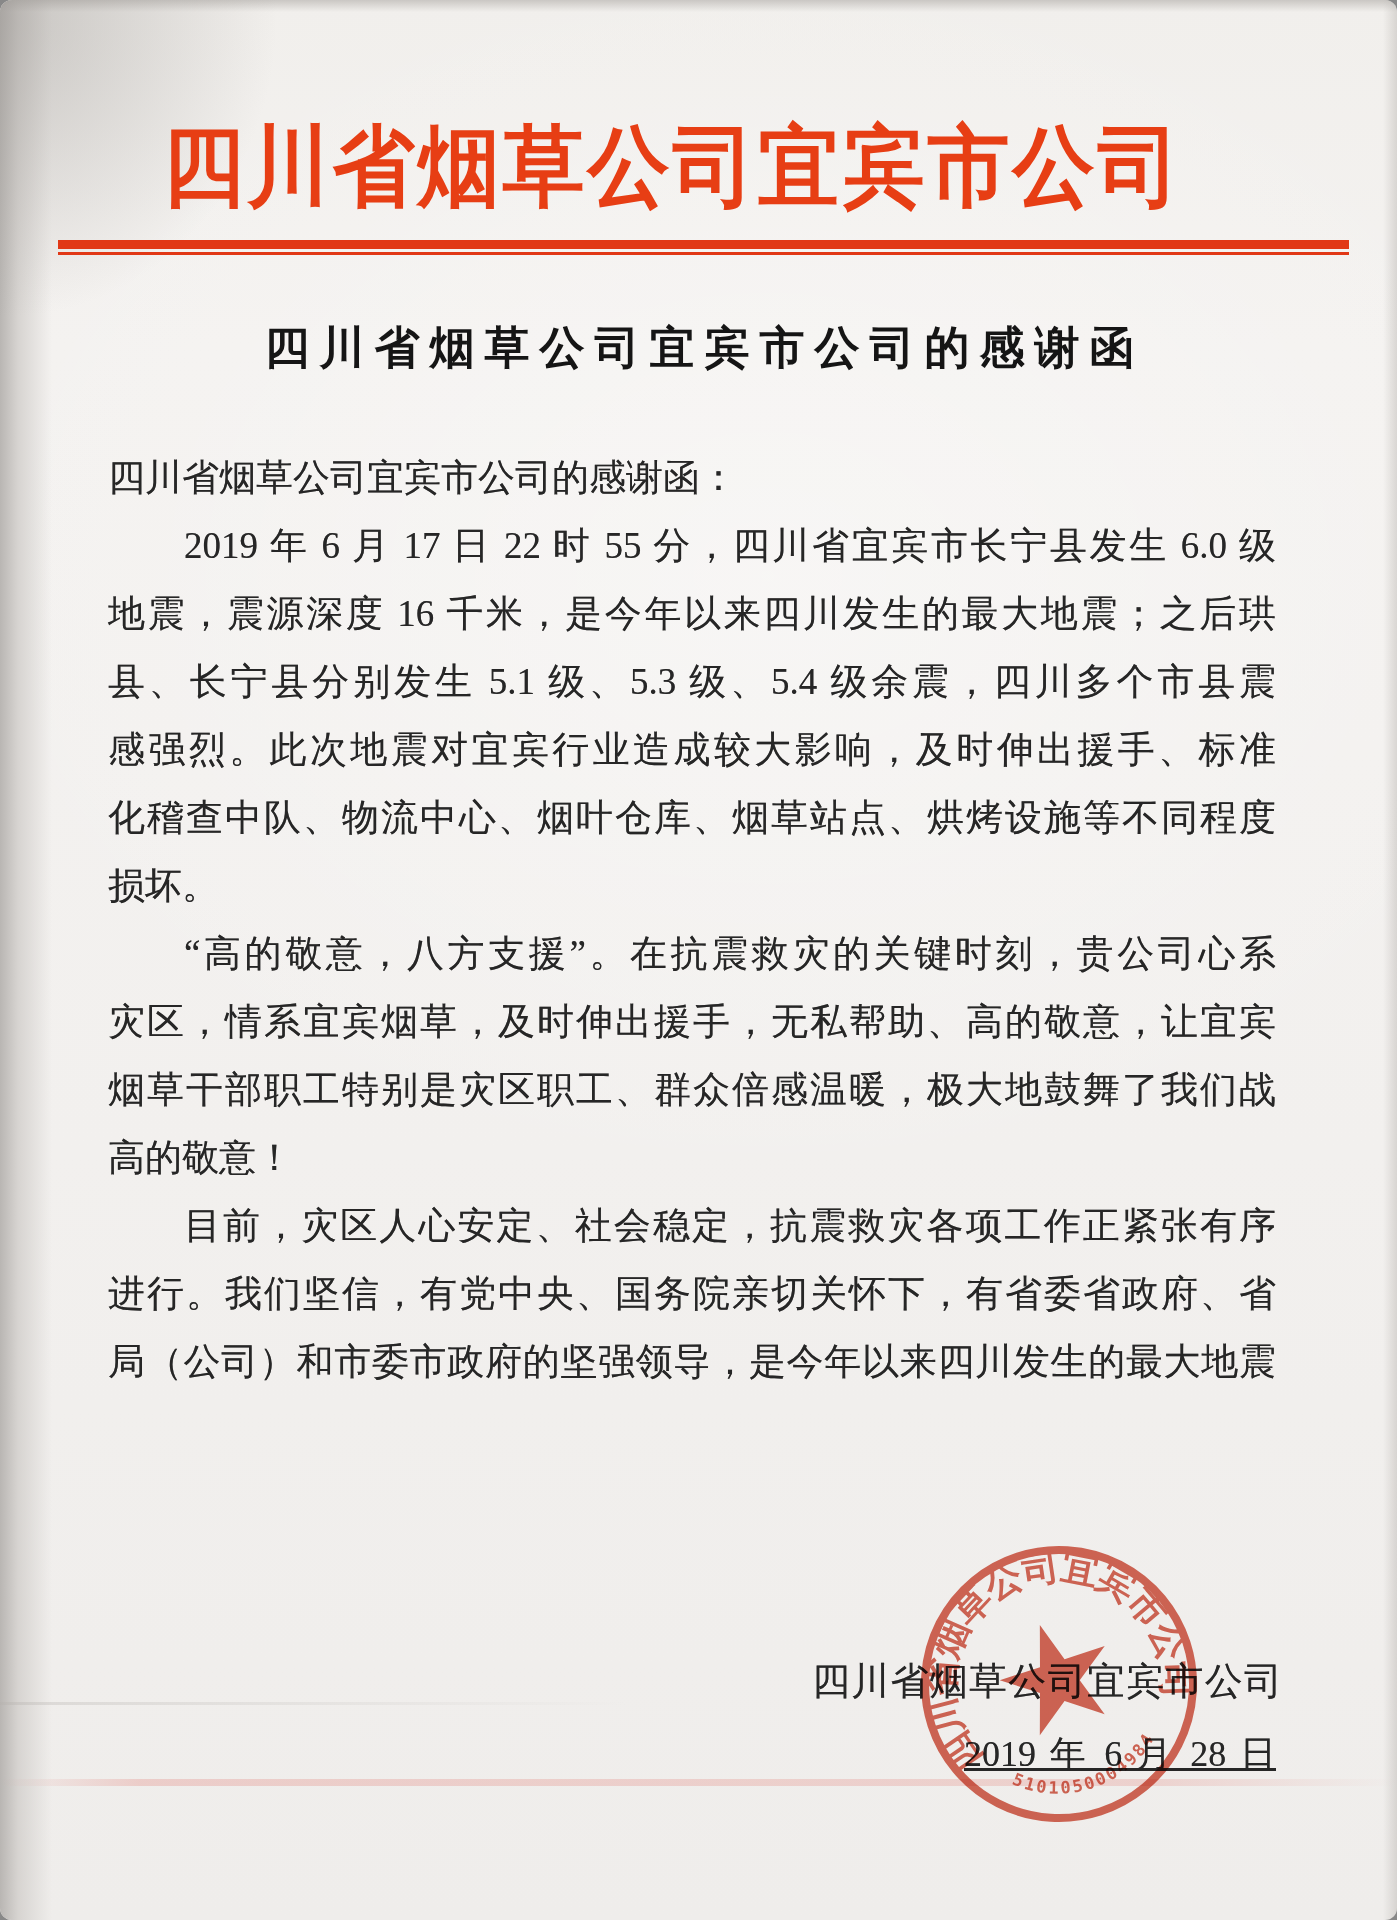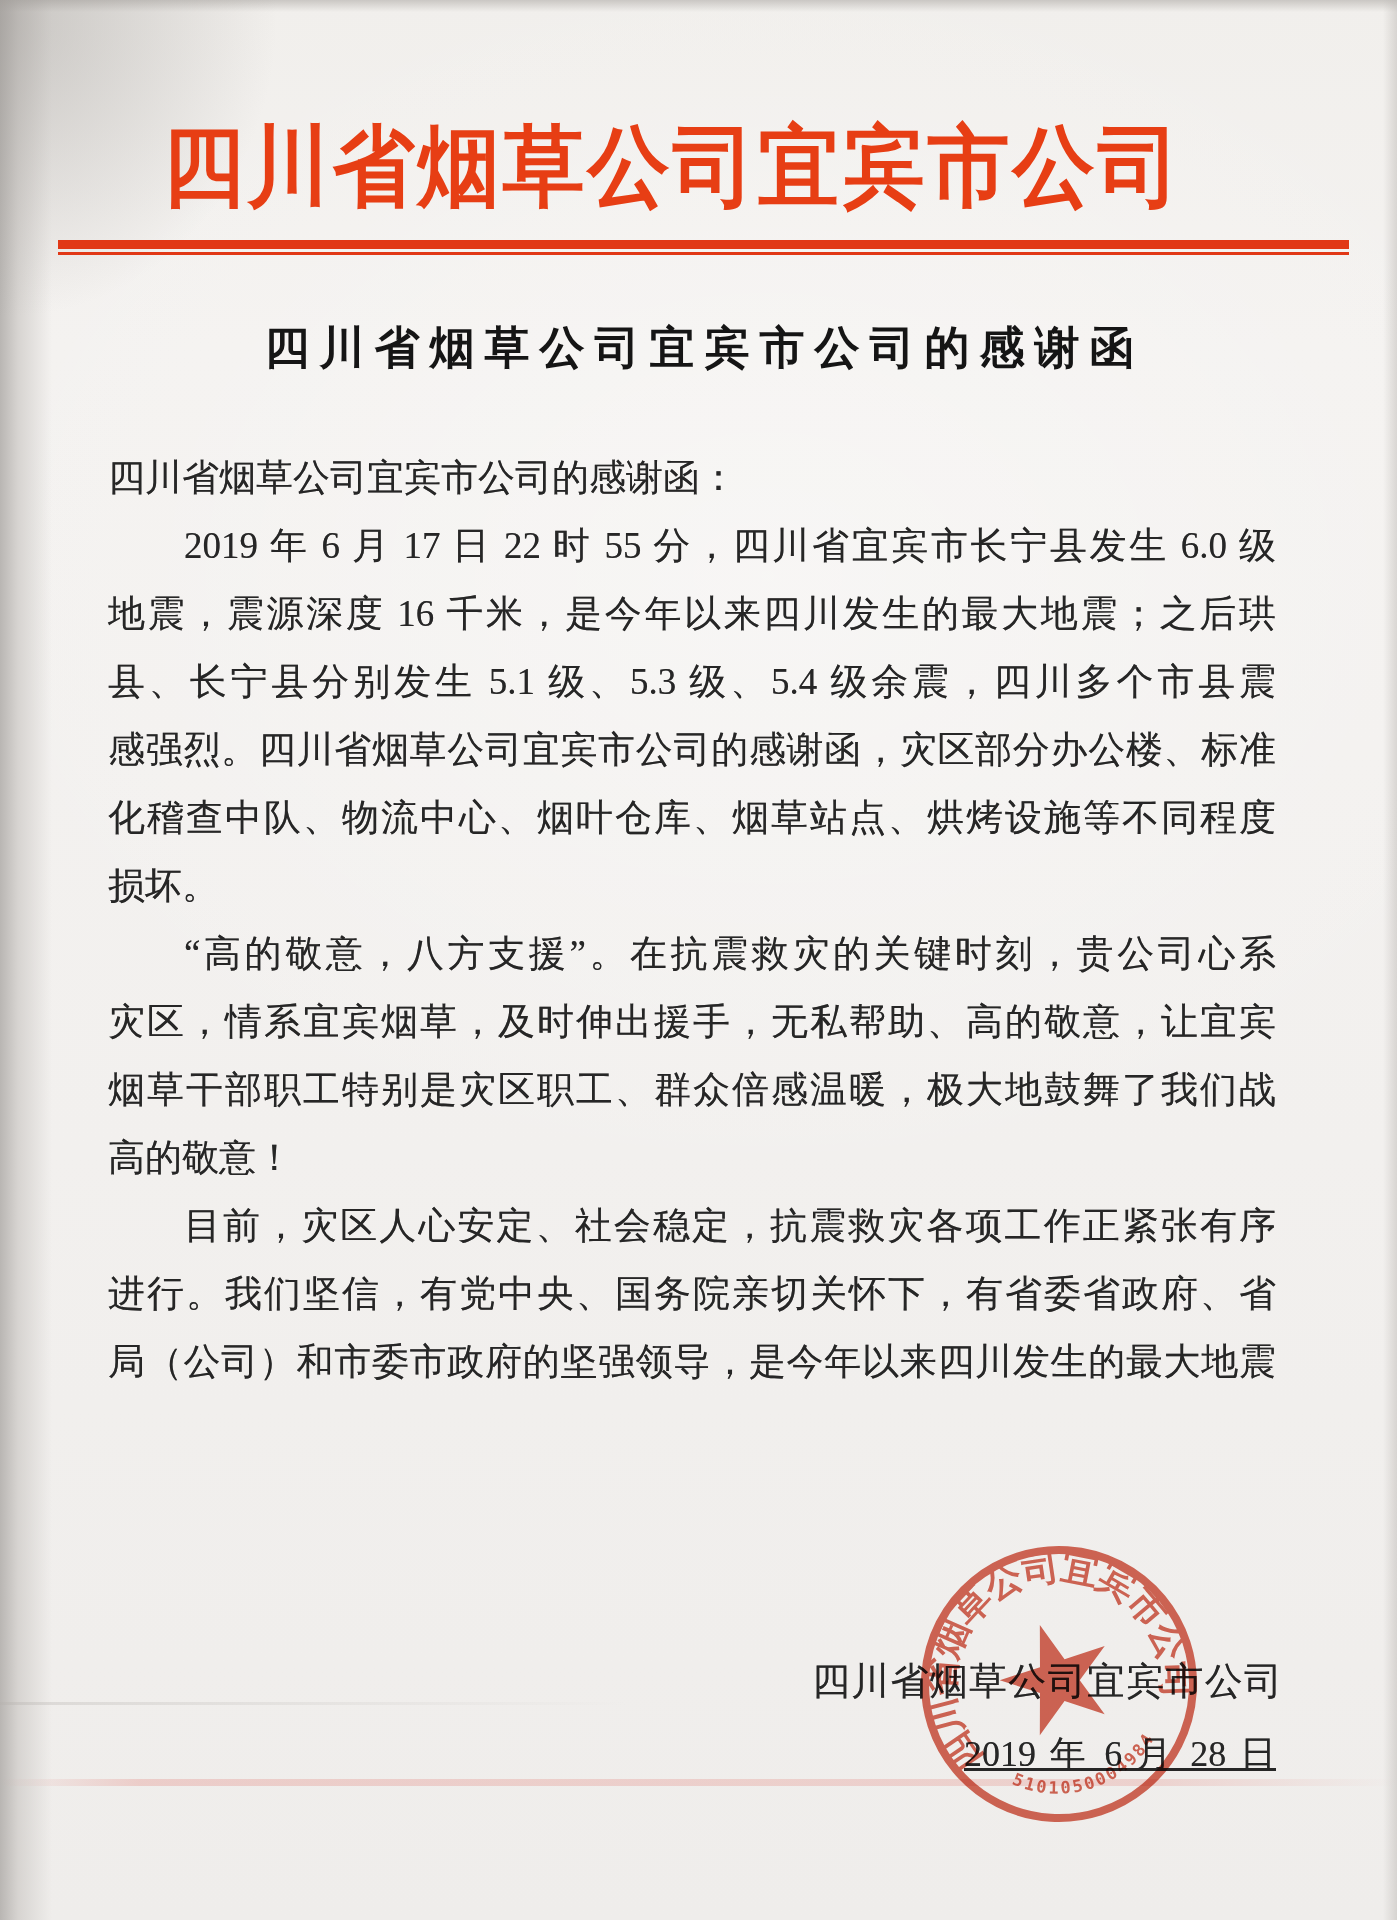--- a/index.html
+++ b/index.html
@@ -5,20 +5,21 @@
   html,body{margin:0;padding:0;background:#888;}
   .page{
     position:relative;
     width:1397px;height:1920px;
     margin:0 auto;
     background:
       radial-gradient(ellipse 1200px 900px at 55% 30%, rgba(255,255,255,0.35), rgba(255,255,255,0) 70%),
       linear-gradient(180deg,#f1efec 0%,#f4f2f0 18%,#f2f0ee 60%,#efedeb 100%);
     overflow:hidden;
     font-family:"Liberation Serif","DejaVu Serif",serif;
+    border-radius:12px;
   }
   
   .edge-left{position:absolute;left:0;top:0;bottom:0;width:52px;
     background:linear-gradient(90deg,#b9b6b3 0%,#d7d4d1 35%,rgba(243,241,239,0) 100%);}
   .edge-top{position:absolute;left:0;top:0;right:0;height:12px;
     background:linear-gradient(180deg,rgba(170,166,162,0.55),rgba(170,166,162,0));}
   .edge-right{position:absolute;right:0;top:0;bottom:0;width:14px;
     background:linear-gradient(270deg,rgba(190,186,182,0.5),rgba(190,186,182,0));}
   .corner-shadow{position:absolute;left:-60px;top:-60px;width:340px;height:380px;
     background:radial-gradient(ellipse at 20% 20%,rgba(150,146,142,0.45),rgba(150,146,142,0) 70%);}
@@ -107,21 +108,21 @@
     <div class="bar2"></div>
   </div>
 
   <div class="doc-title">四川省烟草公司宜宾市公司的感谢函</div>
 
   <div class="body-text">
     <div class="bline noj">四川省烟草公司宜宾市公司的感谢函：</div>
     <div class="bline indent">2019 年 6 月 17 日 22 时 55 分，四川省宜宾市长宁县发生 6.0 级</div>
     <div class="bline">地震，震源深度 16 千米，是今年以来四川发生的最大地震；之后珙</div>
     <div class="bline">县、长宁县分别发生 5.1 级、5.3 级、5.4 级余震，四川多个市县震</div>
-    <div class="bline">感强烈。四川省烟草公司宜宾市公司的感谢函，灾区部分办公楼、标准</div>
+    <div class="bline">感强烈。此次地震对宜宾行业造成较大影响，及时伸出援手、标准</div>
     <div class="bline">化稽查中队、物流中心、烟叶仓库、烟草站点、烘烤设施等不同程度</div>
     <div class="bline noj">损坏。</div>
     <div class="bline indent">“高的敬意，八方支援”。在抗震救灾的关键时刻，贵公司心系</div>
     <div class="bline">灾区，情系宜宾烟草，及时伸出援手，无私帮助、高的敬意，让宜宾</div>
     <div class="bline">烟草干部职工特别是灾区职工、群众倍感温暖，极大地鼓舞了我们战</div>
     <div class="bline noj">高的敬意！</div>
     <div class="bline indent">目前，灾区人心安定、社会稳定，抗震救灾各项工作正紧张有序</div>
     <div class="bline">进行。我们坚信，有党中央、国务院亲切关怀下，有省委省政府、省</div>
     <div class="bline">局（公司）和市委市政府的坚强领导，是今年以来四川发生的最大地震</div>
   </div>

